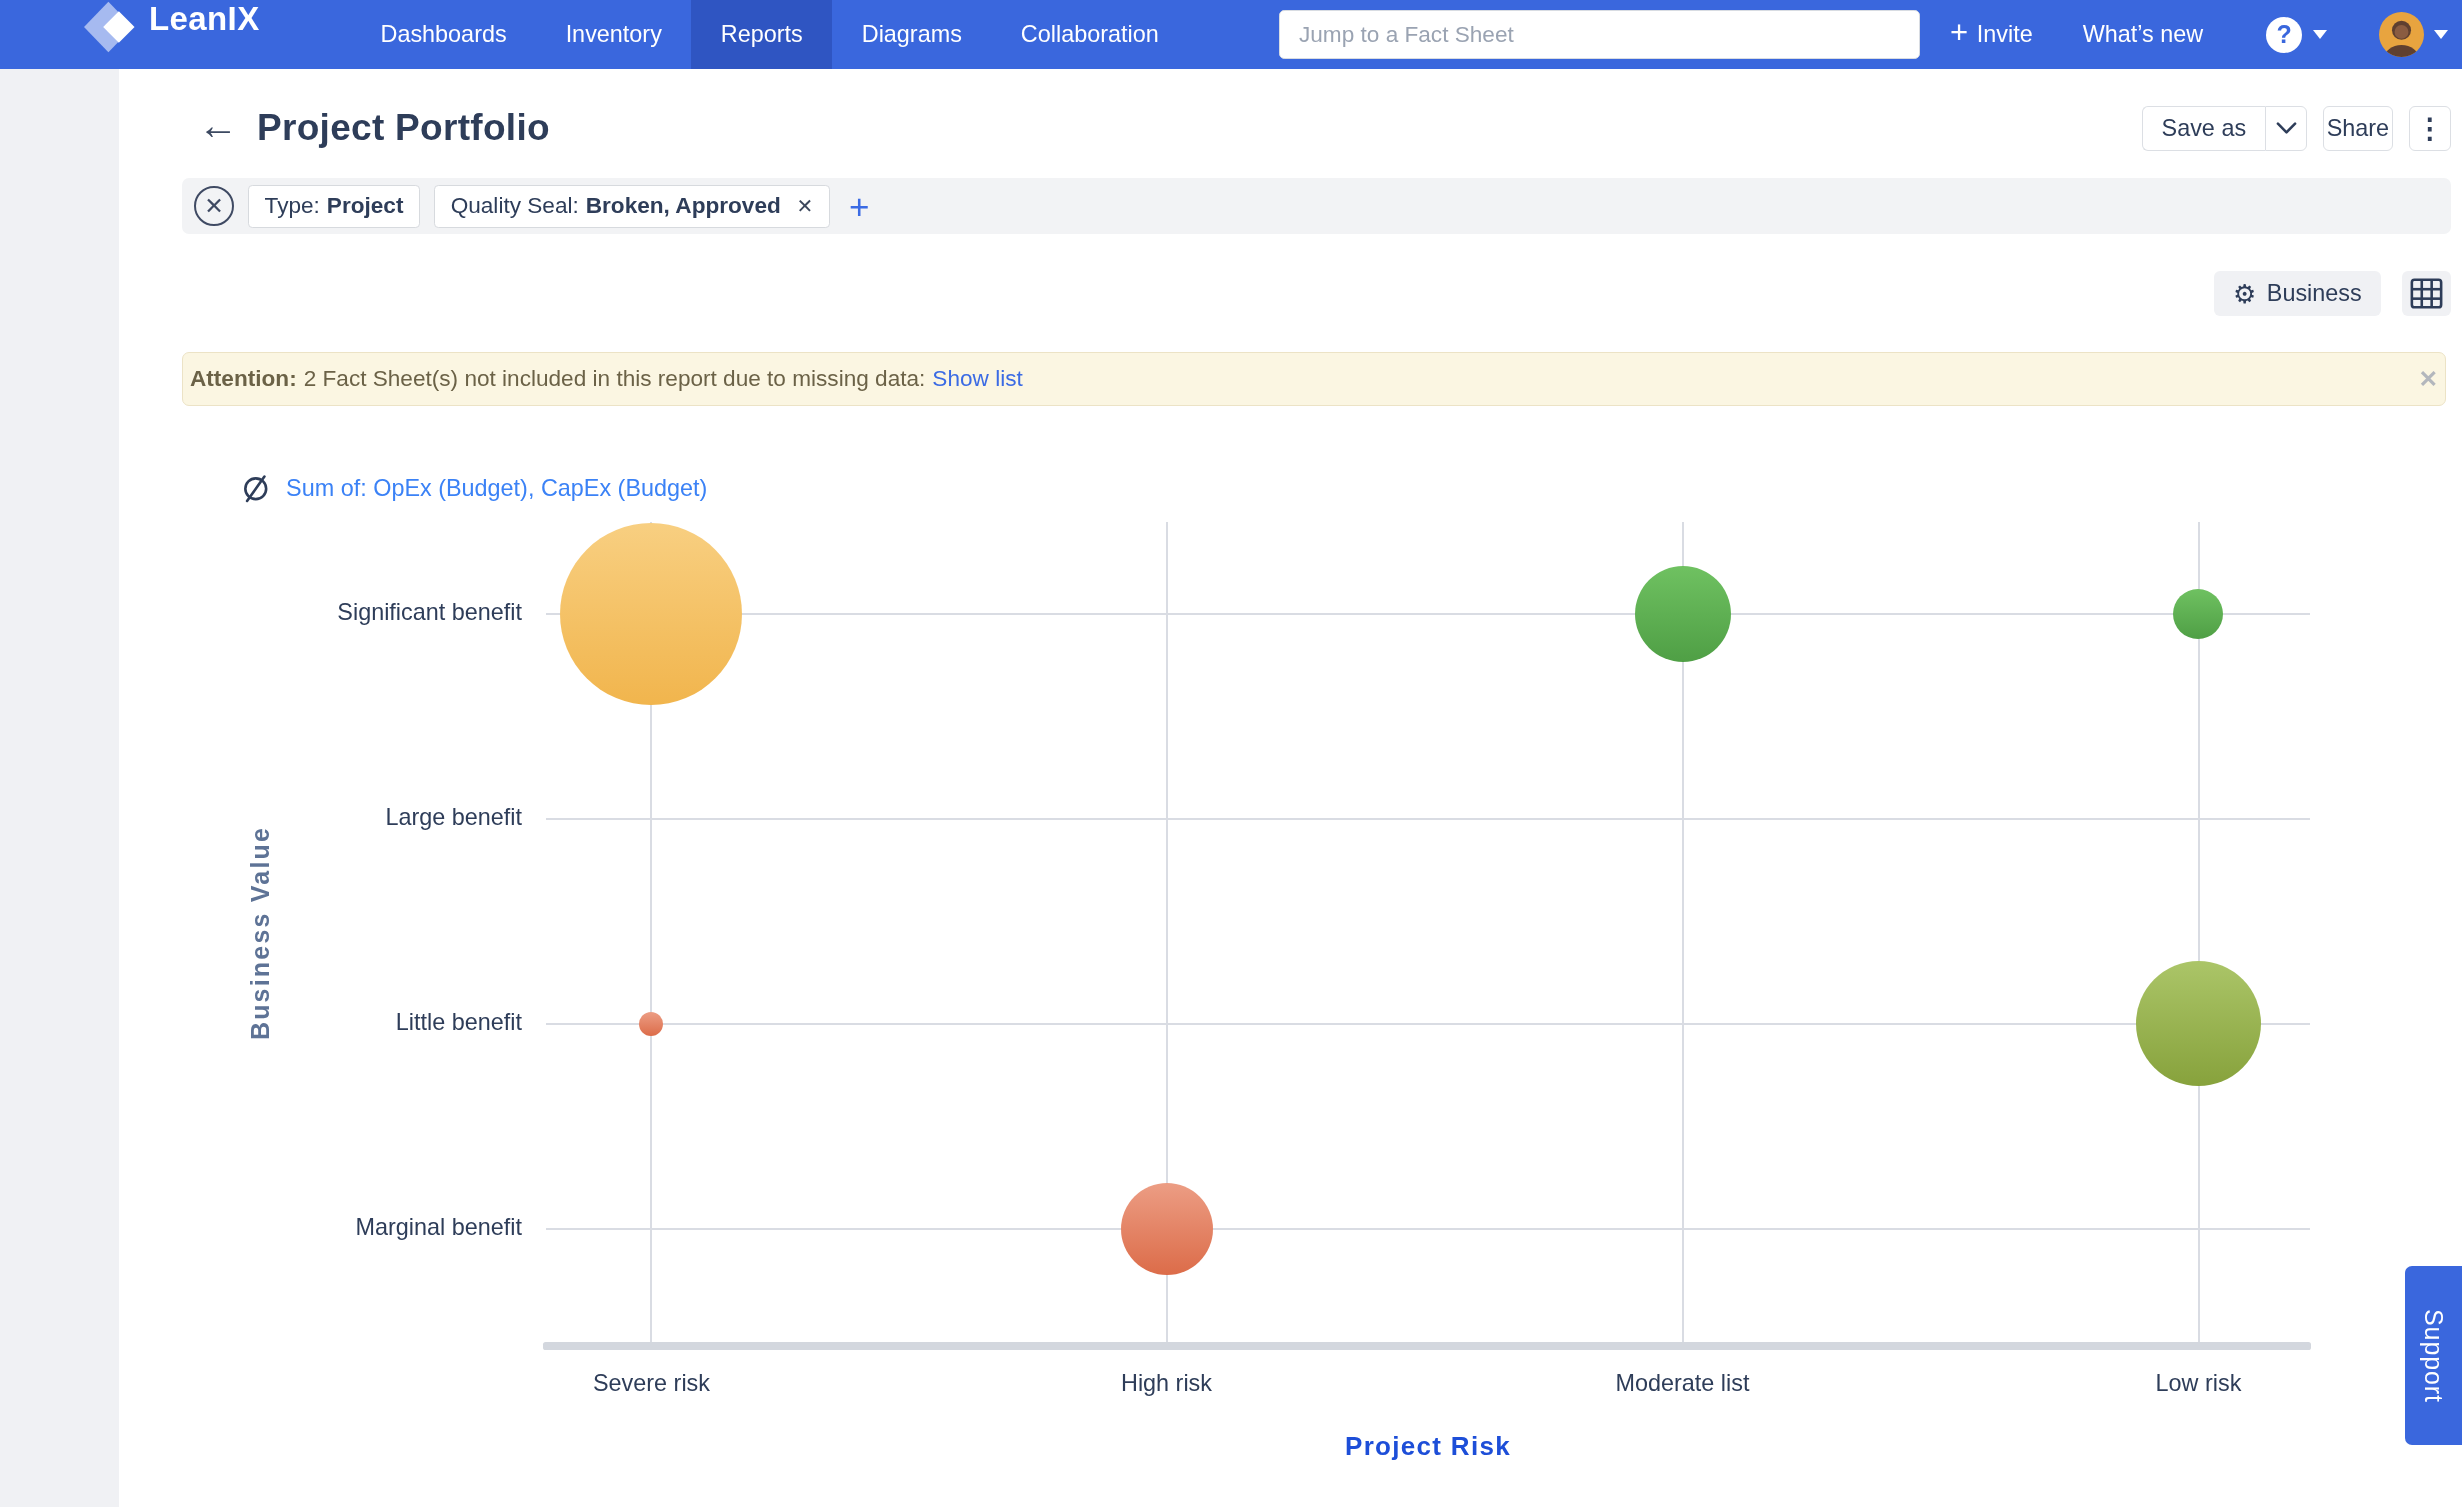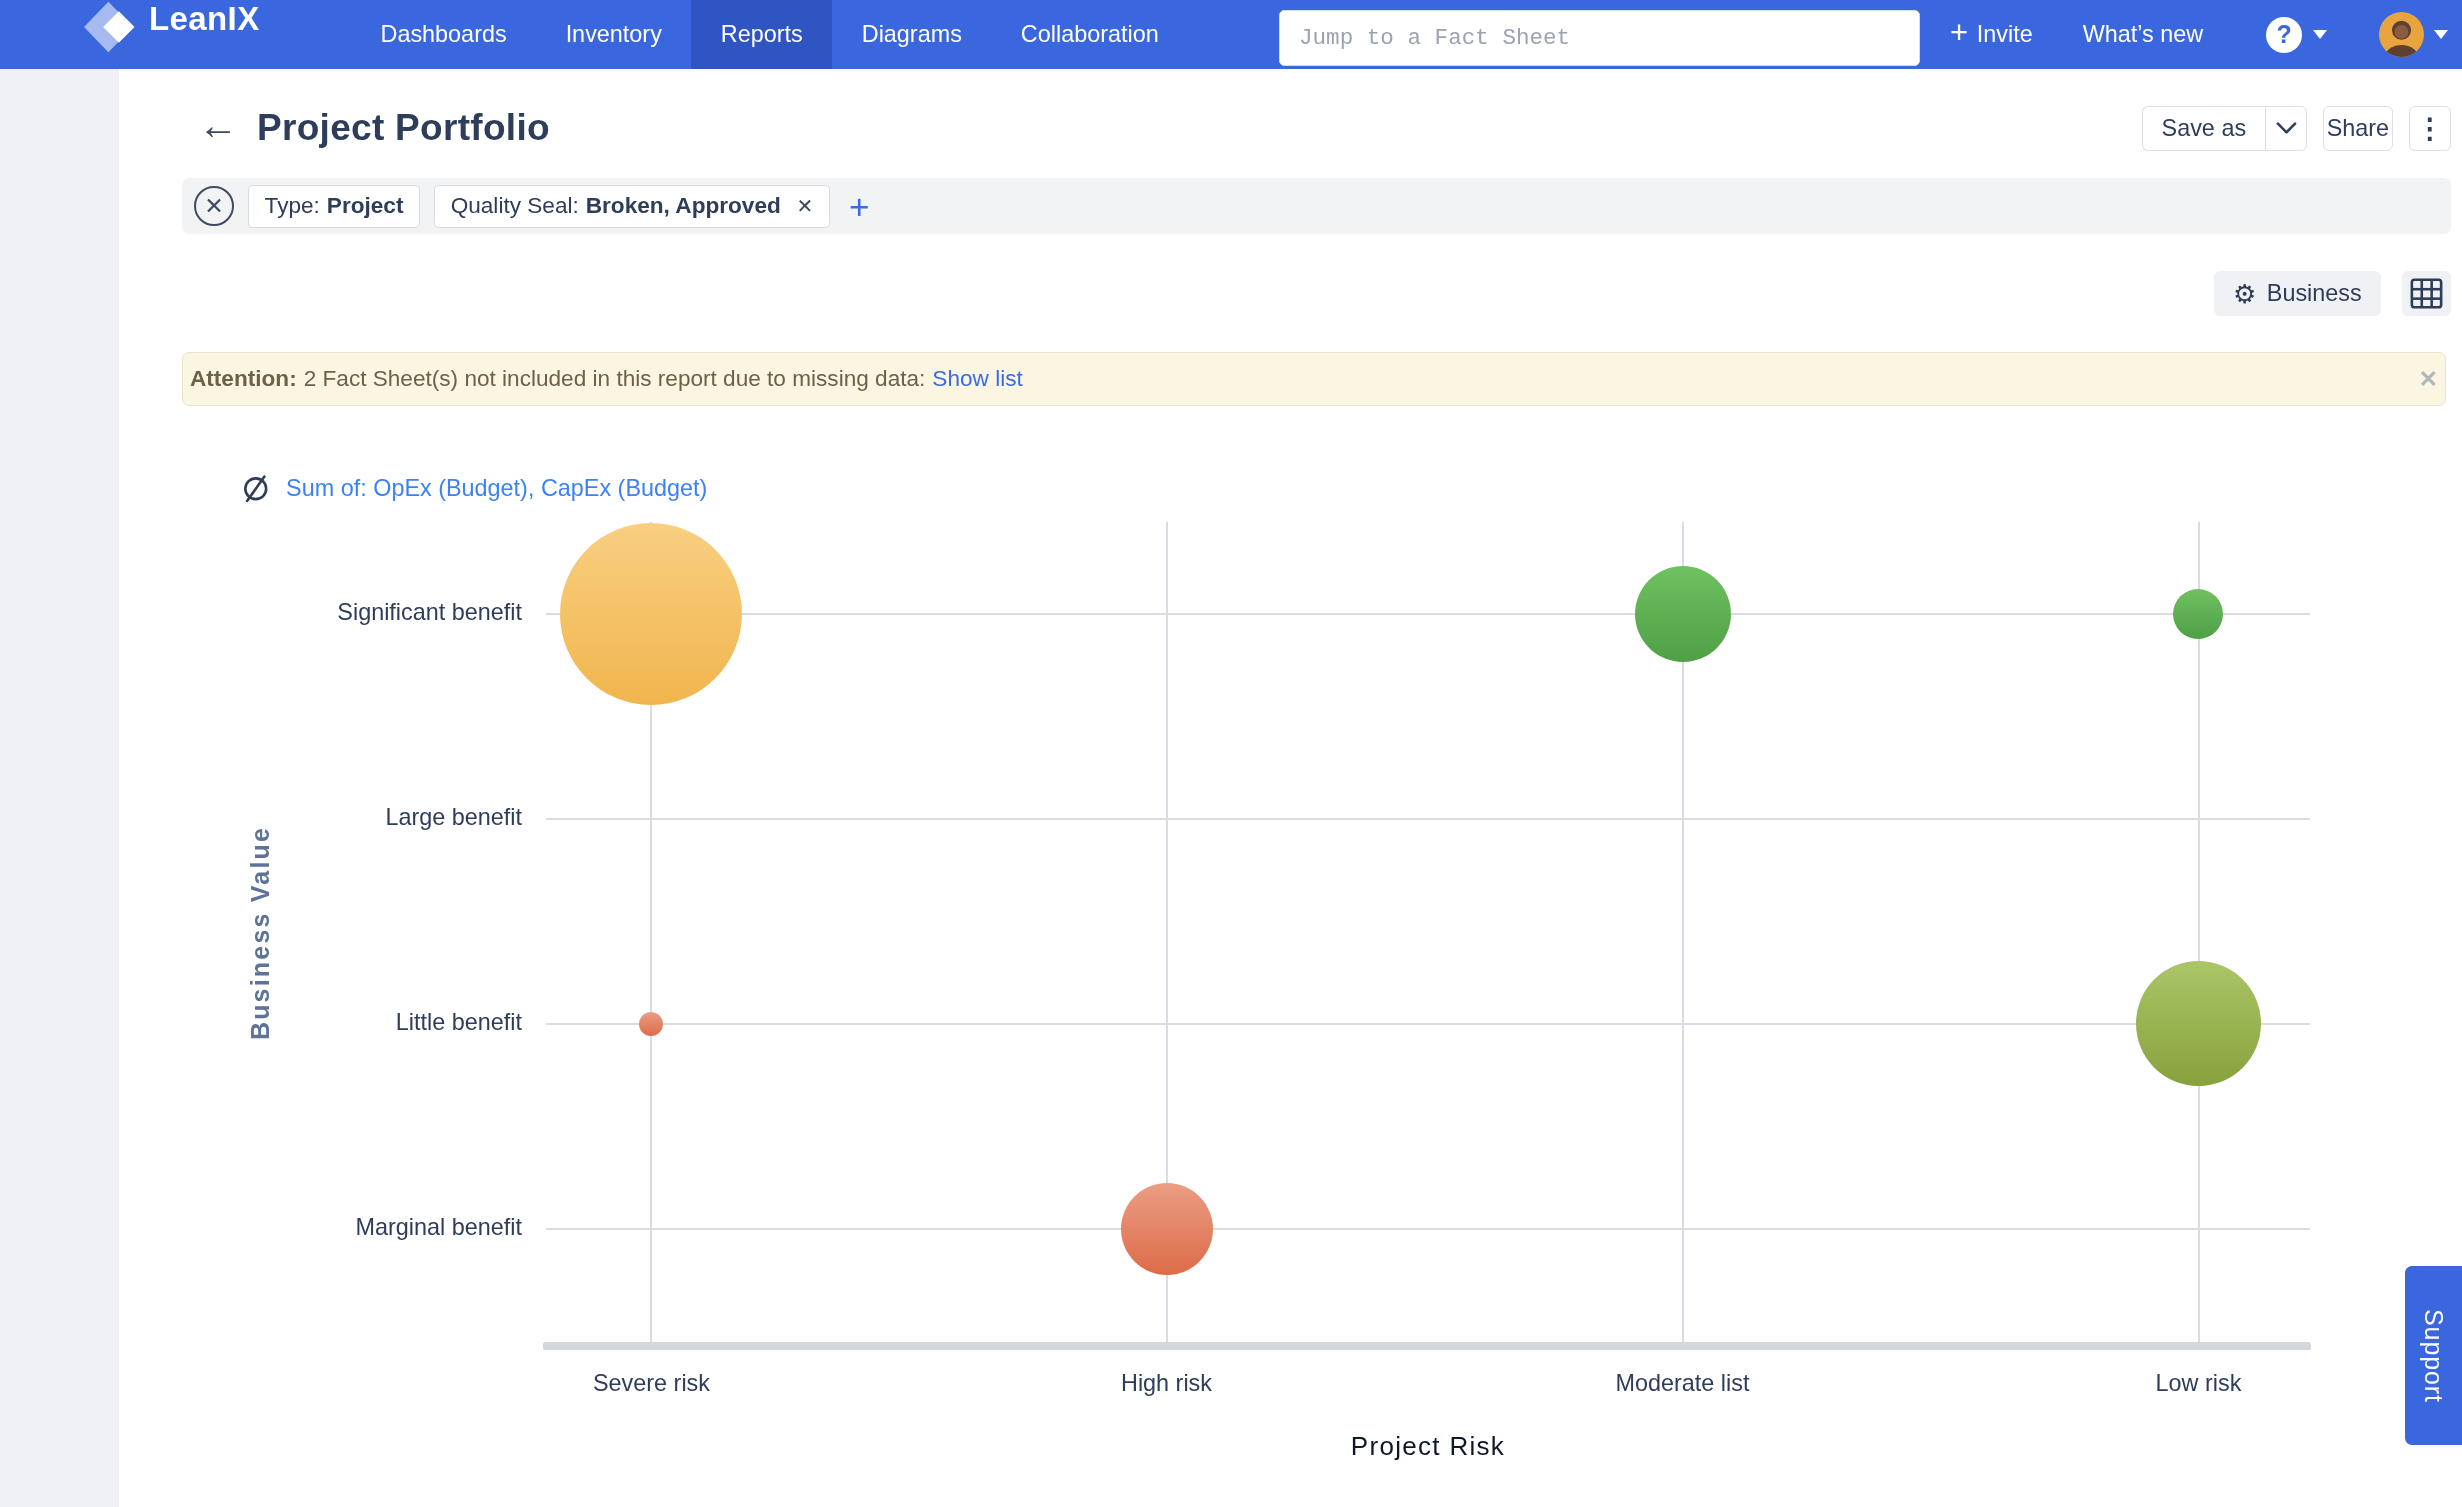--- a/index.html
+++ b/index.html
@@ -8,23 +8,23 @@
   body { position:relative; }
 
   
   .nav { position:absolute; left:0; top:0; width:2462px; height:69px; background:#3a67dd;
          color:#fff; z-index:50; }
   .brand { position:absolute; left:84px; top:0; height:69px; display:flex; gap:4px; cursor:pointer; }
   .brand-text { font-size:33px; font-weight:700; letter-spacing:0.4px; }
   .nav-menu { position:absolute; left:351px; top:0; height:69px; display:flex; align-items:stretch; }
   .nav-item { padding:0 29.5px; line-height:69px; font-size:23.4px; cursor:pointer; white-space:nowrap; }
   .nav-item.active { background:#2f55c2; }
-  .nav-search { position:absolute; left:1279px; top:10.4px; width:641px; height:56px; border-radius:5.2px;
+  .nav-search { position:absolute; left:1279px; top:10.4px; width:641px; height:49px; border-radius:5.2px;
                 border:0.9px solid #d8dce2; background:#fff; font-size:22.6px; padding:0 19px;
-                color:#737373; outline:none; font-family:Liberation Mono, monospace; }
+                color:#737373; outline:none; font-family:Liberation Sans, sans-serif; }
   .nav-search::placeholder { color:#9aa3b2; }
   .nav-right { position:absolute; right:14px; top:0; height:69px; display:flex; align-items:center; }
   .nav-invite { display:flex; align-items:center; gap:8.7px; font-size:23.4px; cursor:pointer; }
   .nav-invite .plus { font-size:31px; font-weight:400; line-height:1; margin-top:-3.5px; }
   .nav-whatsnew { font-size:23.4px; margin-left:50px; cursor:pointer; white-space:nowrap; }
   .nav-help { display:flex; align-items:center; gap:10.4px; margin-left:63px; cursor:pointer; }
   .help-circle { width:36px; height:36px; border-radius:50%; background:#fff; color:#3a67dd;
                  font-weight:700; font-size:25px; display:flex; align-items:center; justify-content:center; }
   .caret { width:0; height:0; border-left:7.8px solid transparent; border-right:7.8px solid transparent;
            border-top:9.6px solid #fff; }
@@ -85,21 +85,21 @@
   #chart .interact { pointer-events:auto; }
   .vline { position:absolute; width:1.7px; background:#d9dce3; }
   .hline { position:absolute; height:1.7px; background:#d9dce3; }
   .axisbar { position:absolute; background:#d3d7de; border-radius:2.6px; }
   .xtick { position:absolute; font-size:23.4px; color:#2e3d59; text-align:center; }
   .ytick { position:absolute; font-size:23.4px; color:#2e3d59; text-align:right; }
   .bubble { position:absolute; border-radius:50%; pointer-events:auto; cursor:pointer; }
   .ylab { position:absolute; left:260px; top:933px; transform:translate(-50%,-50%) rotate(-90deg);
           font-size:25px; font-weight:700; color:#5e7396; letter-spacing:2.2px; white-space:nowrap; }
   .xlab { position:absolute; left:1428px; top:1431px; transform:translateX(-50%);
-          font-size:26px; font-weight:400; color:#0f172a; letter-spacing:1.3px; white-space:nowrap; }
+          font-size:26px; font-weight:700; color:#1d4ed8; letter-spacing:1.3px; white-space:nowrap; }
 
   
   .support-tab { position:absolute; right:0; top:1266px; width:57px; height:179px; background:#3a67dd;
                  border-radius:7px 0 0 7px; color:#fff; display:flex; align-items:center; justify-content:center;
                  writing-mode:vertical-rl; font-size:25px; letter-spacing:0.9px; cursor:pointer; }
 </style>
 </head>
 <body>
 
 <div class="nav">

